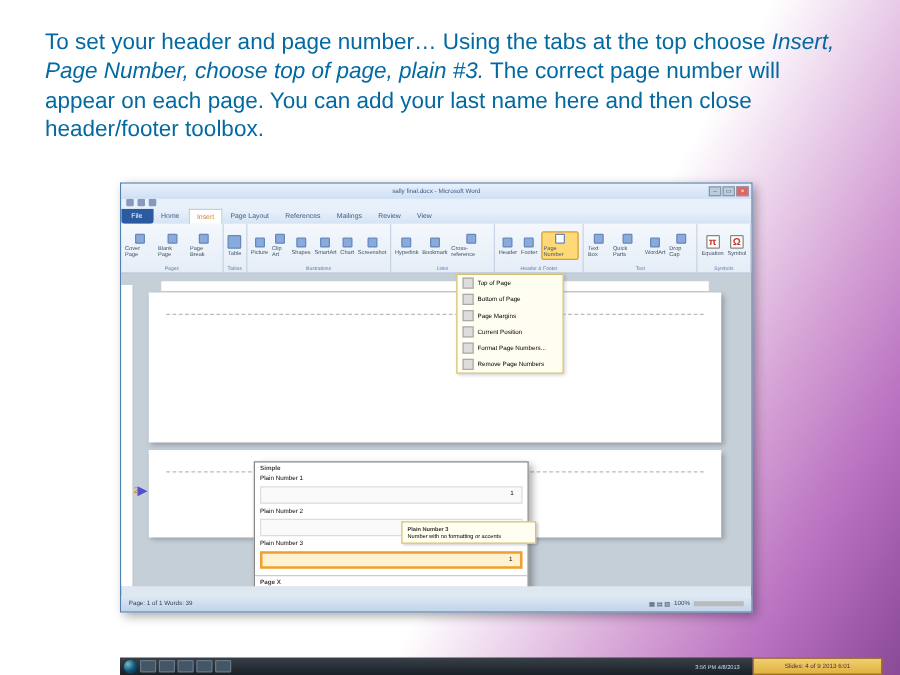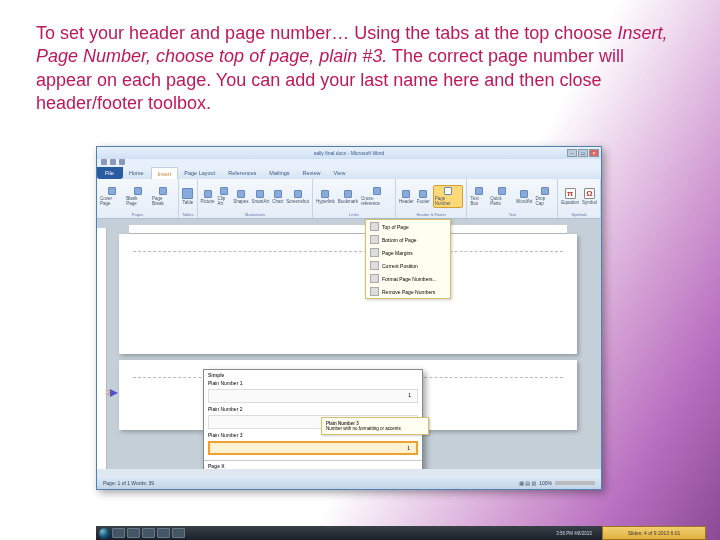--- a/index.html
+++ b/index.html
@@ -1,17 +1,17 @@
 <!DOCTYPE html>
 <html><head>
 <meta charset="utf-8">
 <style>
 *{margin:0;padding:0;box-sizing:border-box}
 body{width:720px;height:540px;background:linear-gradient(120deg,#fff 0%,#fff 60%,#d4a0d4 78%,#b870c0 88%,#8a4a95 100%);font-family:"Trebuchet MS",Verdana,sans-serif;overflow:hidden}
-.instruction{padding:22px 36px 10px 36px;font-size:18px;line-height:1.3;color:#be185d}
+.instruction{padding:22px 36px 10px 36px;font-size:18px;line-height:1.3;color:#0369a1}
 .instruction .ital{font-style:italic}
 .wordwin{position:absolute;left:96px;top:146px;width:506px;height:344px;border:1px solid #5080b0;box-shadow:3px 3px 8px rgba(0,0,0,.35);background:#dfe8f0}
 .titlebar{height:12px;background:linear-gradient(#e8f0fb,#cfe0f5);display:flex;align-items:center;font-size:5px;color:#3a5a85;padding:0 4px;position:relative}
 .titlebar .title{position:absolute;left:50%;transform:translateX(-50%)}
 .titlebar .wbtns{position:absolute;right:2px;display:flex;gap:1px}
 .titlebar .wbtn{width:10px;height:8px;background:#bcd;border:1px solid #89a;font-size:5px;text-align:center;line-height:6px}
 .titlebar .wbtn.cls{background:#d66;color:#fff}
 .qat{height:8px;background:#e8f0fb;display:flex;padding-left:4px;gap:3px}
 .qat span{width:6px;height:6px;background:#89b;border-radius:1px}
 .tabs{height:12px;background:linear-gradient(#eaf2fb,#d5e3f3);display:flex;font-size:5.5px;color:#3a5a85}

